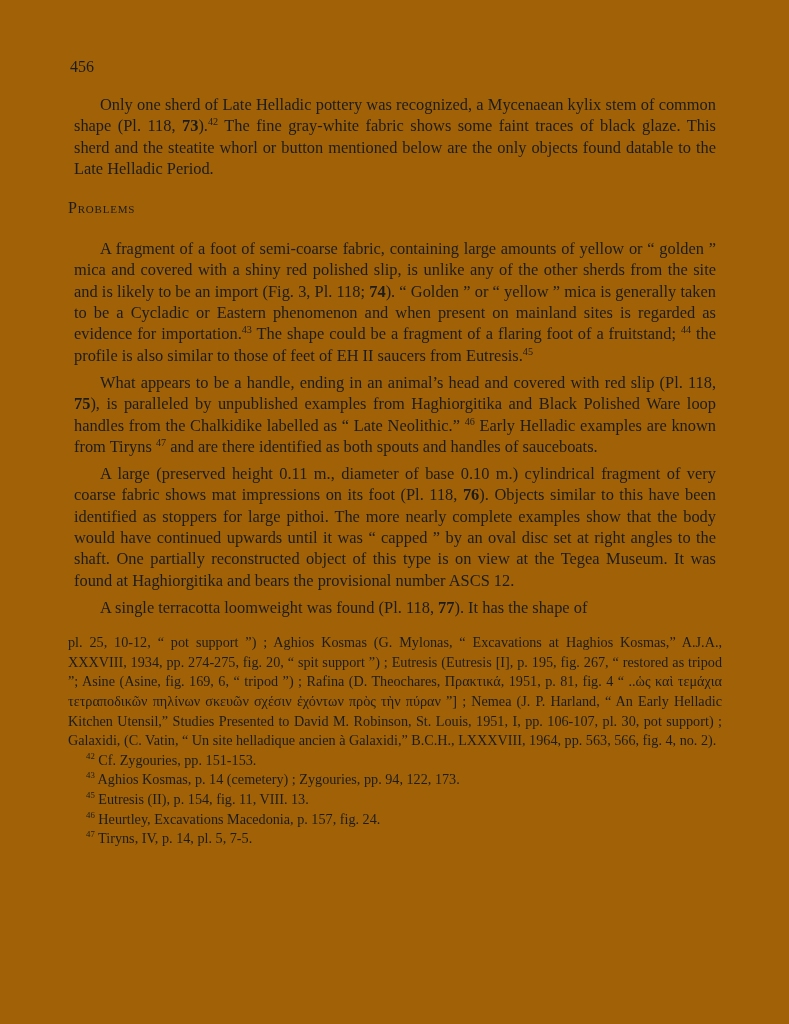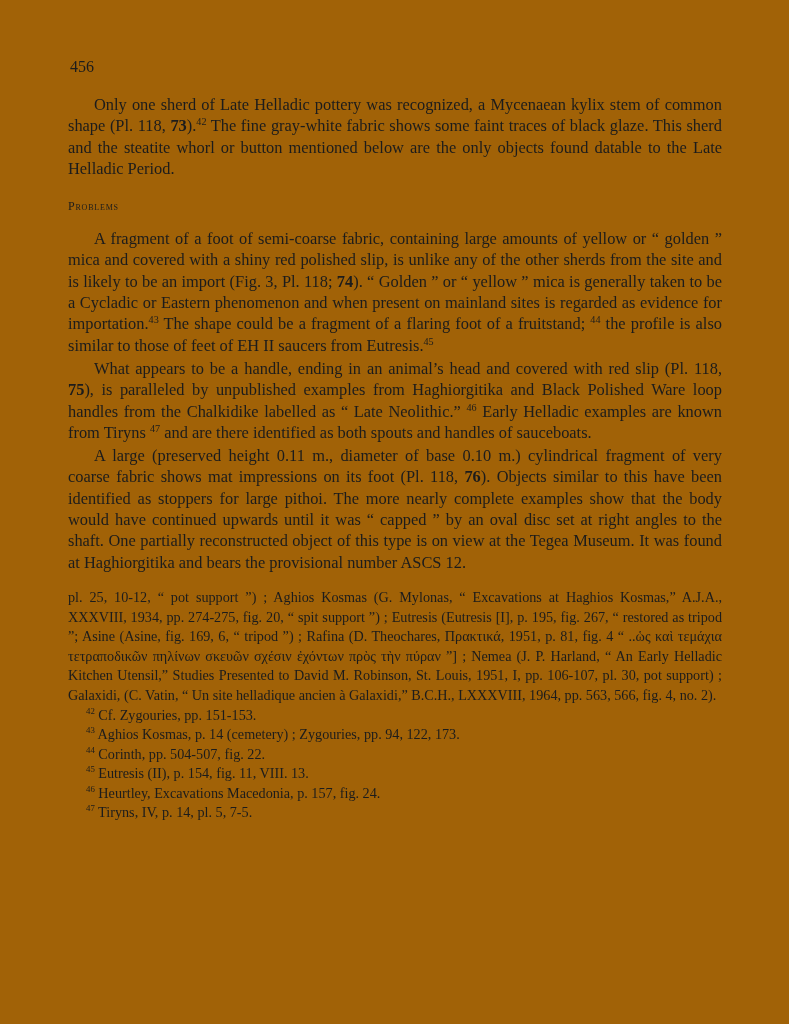--- a/index.html
+++ b/index.html
@@ -31,30 +31,30 @@
     font-size: 16px;
   }
   .running-head {
     display: block;
     text-align: center;
     font-size: 15.5px;
     letter-spacing: 2.5px;
     word-spacing: 3px;
   }
   .body-p {
-    margin: 0;
+    margin: 6px;
     font-size: 16.4px;
     line-height: 21.3px;
     text-align: justify;
     text-indent: 26px;
   }
   .body-p + .body-p { margin-top: 2px; }
   .section-heading {
-    margin: 20px 0 14px 0;
-    font-size: 12px;
+    margin: 20px 0 21px 0;
+    font-size: 16px;
     font-weight: normal;
     font-variant: small-caps;
     letter-spacing: 0.8px;
   }
   .footnotes {
     margin-top: 15px;
     font-size: 14.2px;
     line-height: 19.6px;
     text-align: justify;
   }
@@ -81,25 +81,25 @@
   </header>
 
   <main>
     <p class="body-p"><span>Only one sherd of Late Helladic pottery was recognized, a Mycenaean kylix stem of common shape (Pl. 118, </span><span class="seg-b">73</span><span>).</span><sup class="fnref">42</sup><span> The fine gray-white fabric shows some faint traces of black glaze. This sherd and the steatite whorl or button mentioned below are the only objects found datable to the Late Helladic Period.</span></p>
 
     <h2 class="section-heading">Problems</h2>
 
     <p class="body-p"><span>A fragment of a foot of semi-coarse fabric, containing large amounts of yellow or “ golden ” mica and covered with a shiny red polished slip, is unlike any of the other sherds from the site and is likely to be an import (Fig. 3, Pl. 118; </span><span class="seg-b">74</span><span>). “ Golden ” or “ yellow ” mica is generally taken to be a Cycladic or Eastern phenomenon and when present on mainland sites is regarded as evidence for importation.</span><sup class="fnref">43</sup><span> The shape could be a fragment of a flaring foot of a fruitstand; </span><sup class="fnref">44</sup><span> the profile is also similar to those of feet of EH II saucers from Eutresis.</span><sup class="fnref">45</sup></p>
     <p class="body-p"><span>What appears to be a handle, ending in an animal’s head and covered with red slip (Pl. 118, </span><span class="seg-b">75</span><span>), is paralleled by unpublished examples from Haghiorgitika and Black Polished Ware loop handles from the Chalkidike labelled as “ Late Neolithic.” </span><sup class="fnref">46</sup><span> Early Helladic examples are known from Tiryns </span><sup class="fnref">47</sup><span> and are there identified as both spouts and handles of sauceboats.</span></p>
     <p class="body-p"><span>A large (preserved height 0.11 m., diameter of base 0.10 m.) cylindrical fragment of very coarse fabric shows mat impressions on its foot (Pl. 118, </span><span class="seg-b">76</span><span>). Objects similar to this have been identified as stoppers for large pithoi. The more nearly complete examples show that the body would have continued upwards until it was “ capped ” by an oval disc set at right angles to the shaft. One partially reconstructed object of this type is on view at the Tegea Museum. It was found at Haghiorgitika and bears the provisional number ASCS 12.</span></p>
+    <p class="body-p"><span>A single terracotta loomweight was found (Pl. 118, </span><span class="seg-b">77</span><span>). It has the shape of</span></p>
   </main>
 
   <section class="footnotes">
     <p class="fn"><span>pl. 25, 10-12, “ pot support ”) ; Aghios Kosmas (G. Mylonas, “ Excavations at Haghios Kosmas,” </span><span class="seg-i">A.J.A.</span><span>, XXXVIII, 1934, pp. 274-275, fig. 20, “ spit support ”) ; Eutresis (</span><span class="seg-i">Eutresis</span><span> [I], p. 195, fig. 267, “ restored as tripod ”; Asine (</span><span class="seg-i">Asine</span><span>, fig. 169, 6, “ tripod ”) ; Rafina (D. Theochares, </span><span class="seg-i">Πρακτικά</span><span>, 1951, p. 81, fig. 4 “ </span><span class="seg-i">..ὡς καὶ τεμάχια τετραποδικῶν πηλίνων σκευῶν σχέσιν ἐχόντων πρὸς τὴν πύραν</span><span> ”] ; Nemea (J. P. Harland, “ An Early Helladic Kitchen Utensil,” </span><span class="seg-i">Studies Presented to David M. Robinson</span><span>, St. Louis, 1951, I, pp. 106-107, pl. 30, pot support) ; Galaxidi, (C. Vatin, “ Un site helladique ancien à Galaxidi,” </span><span class="seg-i">B.C.H.</span><span>, LXXXVIII, 1964, pp. 563, 566, fig. 4, no. 2).</span></p>
     <p class="fn fn-item"><sup class="fnref">42</sup><span> Cf. </span><span class="seg-i">Zygouries</span><span>, pp. 151-153.</span></p>
     <p class="fn fn-item"><sup class="fnref">43</sup><span> </span><span class="seg-i">Aghios Kosmas</span><span>, p. 14 (cemetery) ; </span><span class="seg-i">Zygouries</span><span>, pp. 94, 122, 173.</span></p>
-    <p class="fn fn-item"><sup class="fnref">44</sup><span> </span><span class="seg-i">Corinth</span><span>, pp. 504-507, fig. 22.</span></p>
     <p class="fn fn-item"><sup class="fnref">45</sup><span> </span><span class="seg-i">Eutresis</span><span> (II), p. 154, fig. 11, VIII. 13.</span></p>
     <p class="fn fn-item"><sup class="fnref">46</sup><span> Heurtley, </span><span class="seg-i">Excavations Macedonia</span><span>, p. 157, fig. 24.</span></p>
     <p class="fn fn-item"><sup class="fnref">47</sup><span> </span><span class="seg-i">Tiryns</span><span>, IV, p. 14, pl. 5, 7-5.</span></p>
   </section>
 
 </div>
 
 </body></html>

